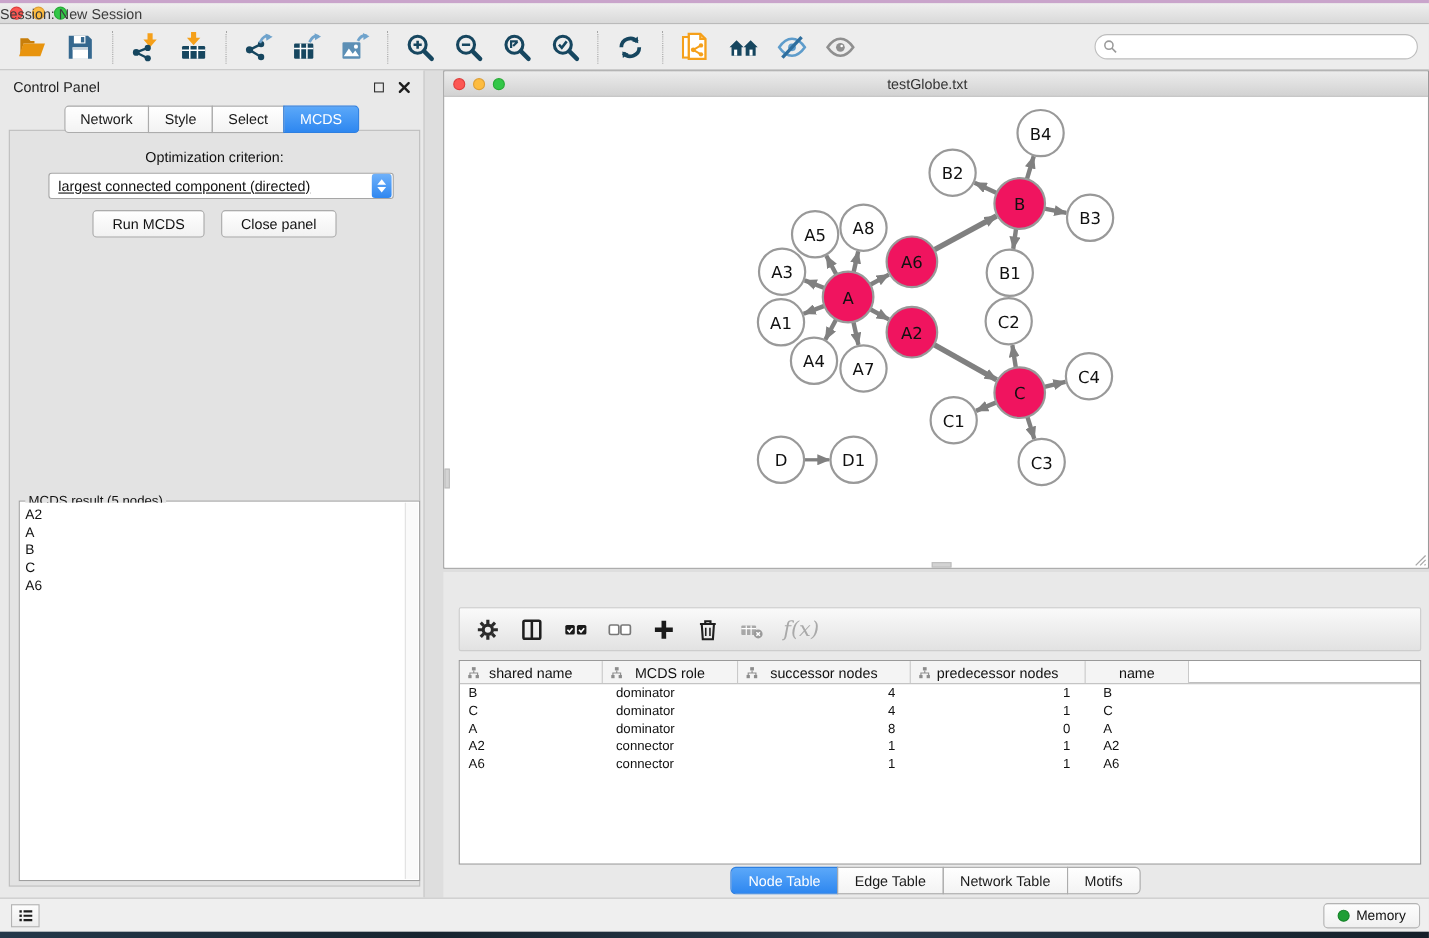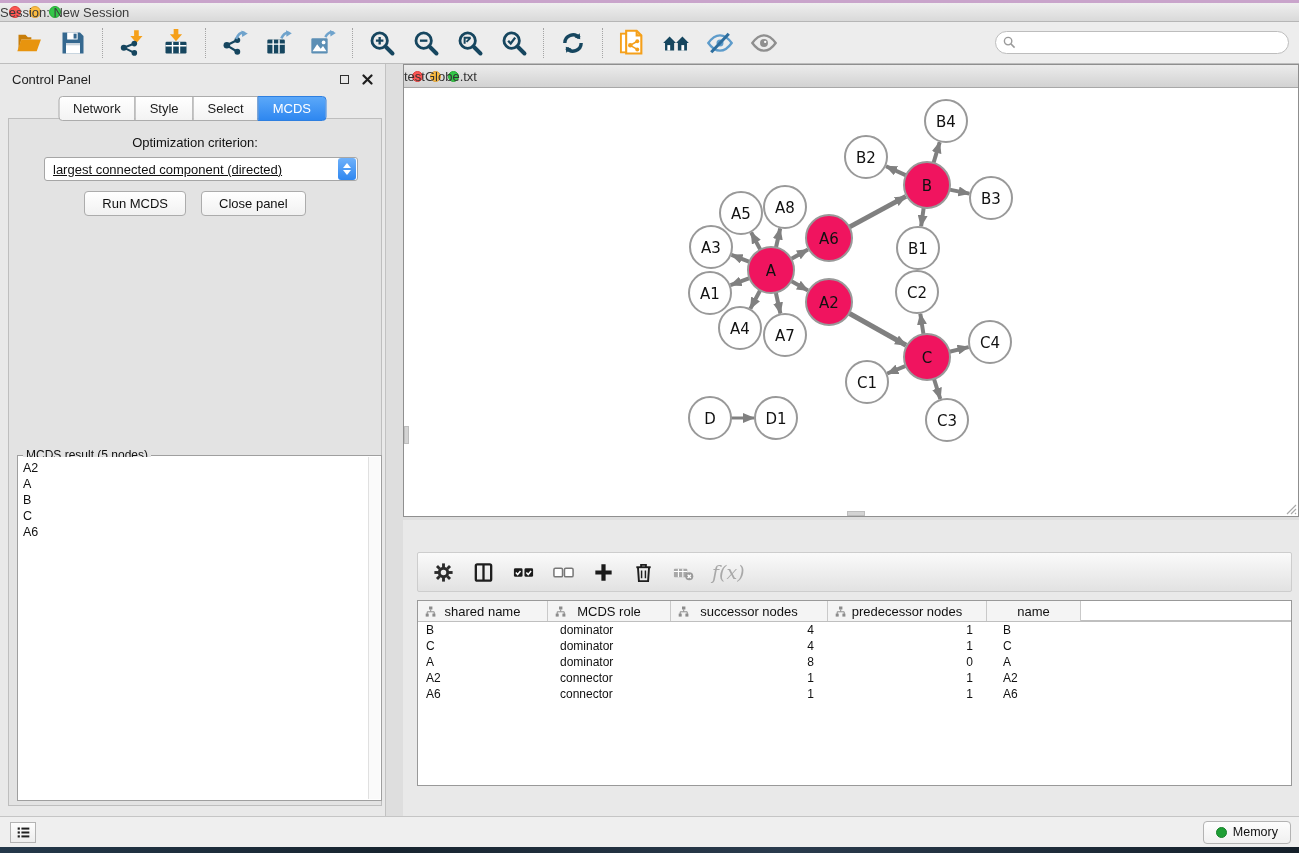--- a/index.html
+++ b/index.html
@@ -66,21 +66,21 @@
   .list-item { font-size:12.5px; line-height:16px; color:#111; }
   #mcds-scroll { position:absolute; top:1px; right:1px; bottom:1px; width:12px; background:#FAFAFA; border-left:1px solid #E0E0E0; }
 
   
   #network-window { left:403px; top:64px; width:896px; height:453px; background:#fff;
     border:1px solid #8F8F8F; }
   #net-titlebar { position:absolute; left:0; top:0; right:0; height:23px;
     background:linear-gradient(#ECECEC,#D2D2D2); border-bottom:1px solid #A8A8A8; display:flex; align-items:center; }
   #net-titlebar .lights { margin-left:8px; gap:7px; }
   #net-titlebar .light { width:11px; height:11px; }
-  #net-titlebar .title { position:absolute; left:0; right:16px; text-align:left; font-size:13px; color:#333; }
+  #net-titlebar .title { position:absolute; left:0; right:16px; text-align:center; font-size:13px; color:#333; }
   #net-canvas { position:absolute; left:0; top:23px; right:0; bottom:0; background:#fff; }
   #graph-svg { width:100%; height:100%; }
   #net-grip { position:absolute; right:1px; bottom:1px; width:13px; height:13px; }
   .nav-mark-v { position:absolute; left:0px; top:361px; width:5px; height:18px; background:#D3D3D3; border:1px solid #BDBDBD; }
   .nav-mark-h { position:absolute; left:443px; bottom:0px; width:18px; height:5px; background:#D3D3D3; border:1px solid #BDBDBD; }
 
   
   #table-panel { left:403px; top:520px; width:896px; height:296px; background:#E9E9E9; }
   #table-panel .panel-header { padding:0 14px; }
   #table-toolbar { position:absolute; left:14px; top:32px; width:875px; height:40px;
@@ -593,20 +593,26 @@
         </div>
         <div class="tr">
           <div class="td" style="width: 130px; text-align: left; padding: 0px 0px 0px 8px;">A6</div>
           <div class="td" style="width: 123px; text-align: left; padding: 0px 0px 0px 12px;">connector</div>
           <div class="td" style="width: 157px; text-align: right; padding: 0px 14px 0px 0px;">1</div>
           <div class="td" style="width: 159px; text-align: right; padding: 0px 14px 0px 0px;">1</div>
           <div class="td" style="width: 94px; text-align: left; padding: 0px 0px 0px 16px;">A6</div>
         </div>
       </div>
   </div>
+  <div id="table-tabs">
+      <div class="ttab active">Node Table</div>
+      <div class="ttab">Edge Table</div>
+      <div class="ttab">Network Table</div>
+      <div class="ttab">Motifs</div>
+    </div>
 </div>
 
 <div id="status-bar" class="abs">
   <div id="status-list-btn">
     <svg viewBox="0 0 18 18" width="15" height="15">
         <g fill="#1E1E1E">
           <rect x="2" y="3" width="2.6" height="2.6"></rect>
           <rect x="2" y="7.7" width="2.6" height="2.6"></rect>
           <rect x="2" y="12.4" width="2.6" height="2.6"></rect>
         </g>

